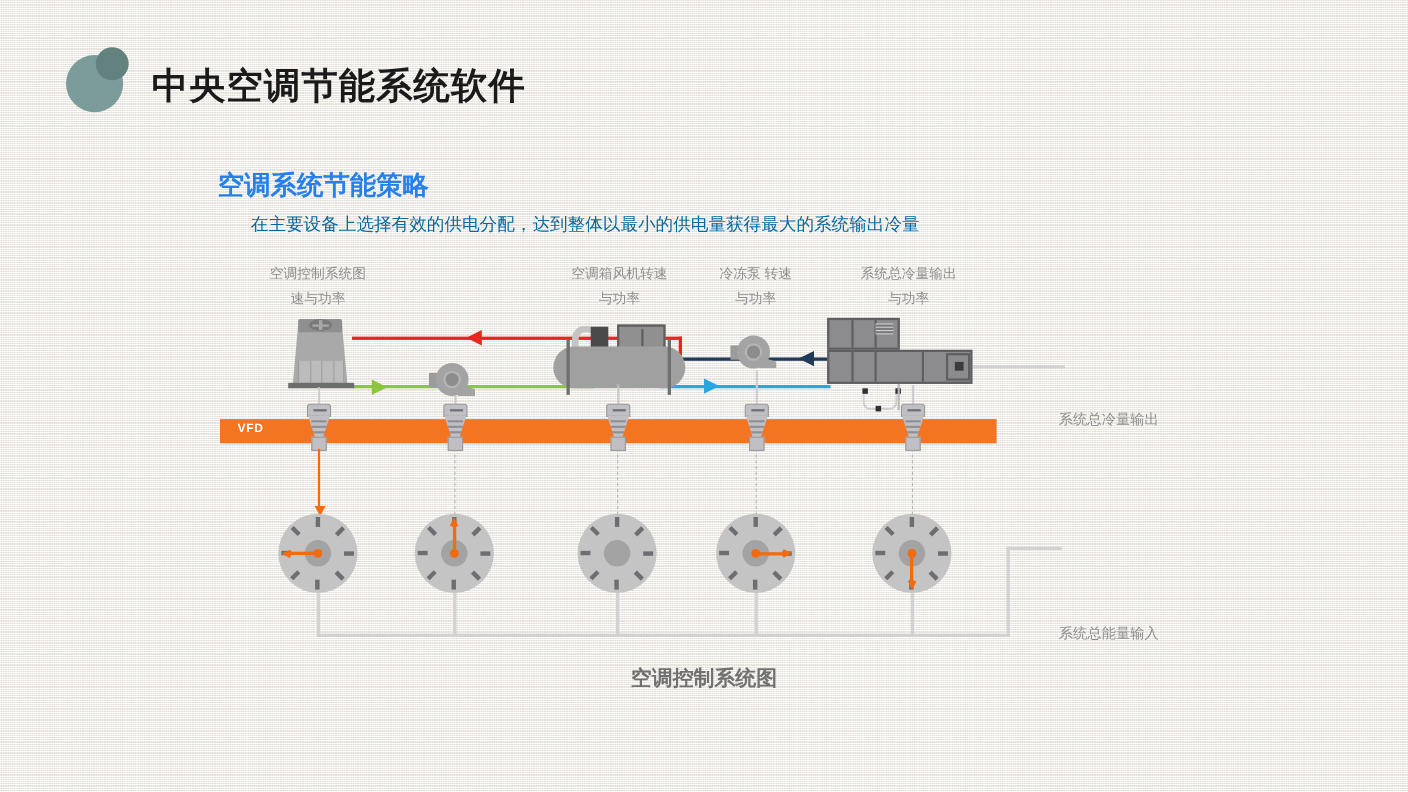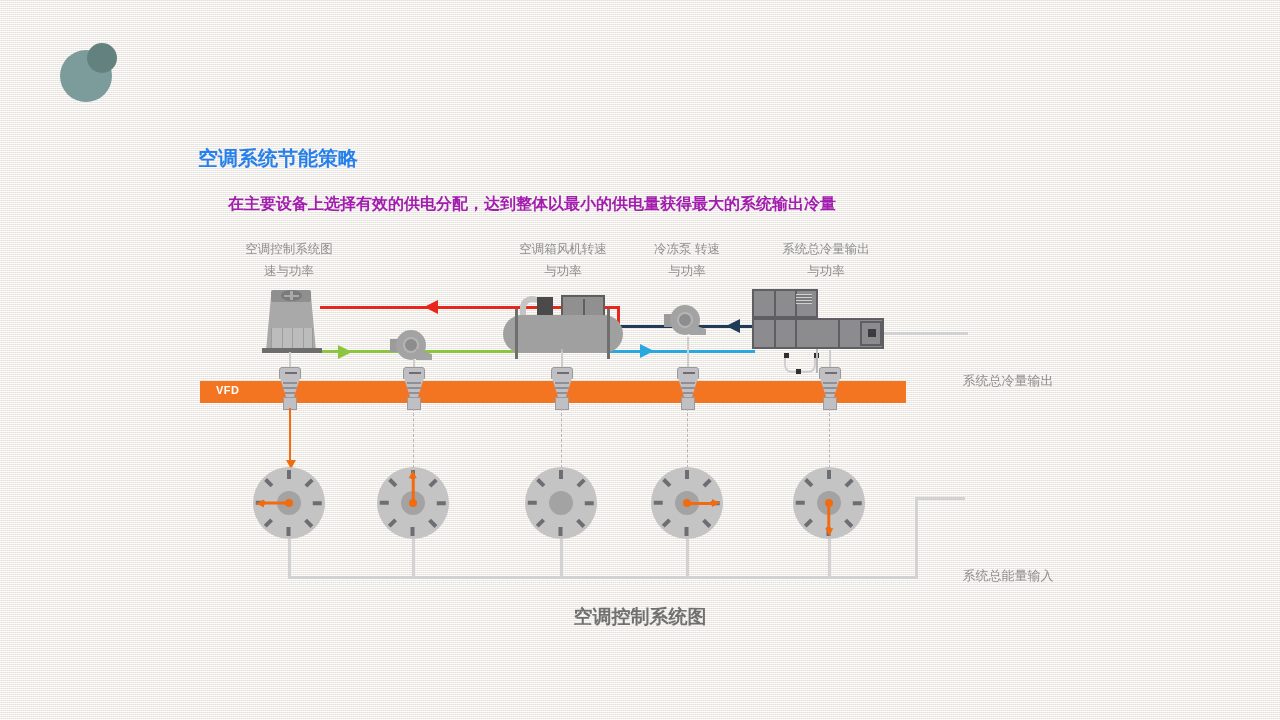--- a/index.html
+++ b/index.html
@@ -25,26 +25,26 @@
     position: absolute; left: 27px; top: 1px; width: 30px; height: 30px;
     border-radius: 50%; background: #63827f;
   }
   .page-title {
     position: absolute; left: 138px; top: 56px;
     font-size: 33px; font-weight: bold; color: #1a1a1a; letter-spacing: 1px;
     white-space: nowrap;
   }
 
   .section-heading {
-    position: absolute; left: 198px; top: 145px;
-    font-size: 20px; font-weight: bold; color: #2680eb; white-space: nowrap;
+    position: absolute; left: 198px; top: 152px;
+    font-size: 24px; font-weight: bold; color: #2680eb; white-space: nowrap;
   }
   .section-sub {
     position: absolute; left: 228px; top: 194px;
-    font-size: 16px; font-weight: bold; color: #a21caf; white-space: nowrap;
+    font-size: 16px; font-weight: normal; color: #0369a1; white-space: nowrap;
   }
 
   
   .col-label {
     position: absolute; top: 238px; width: 130px;
     text-align: center; font-size: 12.5px; color: #8e8e8e; line-height: 22px;
   }
 
   
   .diagram { position: absolute; left: 0; top: 0; width: 1280px; height: 720px; }
@@ -271,20 +271,21 @@
 </style>
 </head>
 <body>
 
 <div id="stage">
 
   <div class="logo">
     <div class="big"></div>
     <div class="small"></div>
   </div>
+  <div class="page-title">中央空调节能系统软件</div>
 
   <div class="section-heading">空调系统节能策略</div>
   <div class="section-sub">在主要设备上选择有效的供电分配，达到整体以最小的供电量获得最大的系统输出冷量</div>
 
   <div class="col-label" style="left:224px">
     <div>空调控制系统图</div>
     <div>速与功率</div>
   </div>
   <div class="col-label" style="left:498px">
     <div>空调箱风机转速</div>

